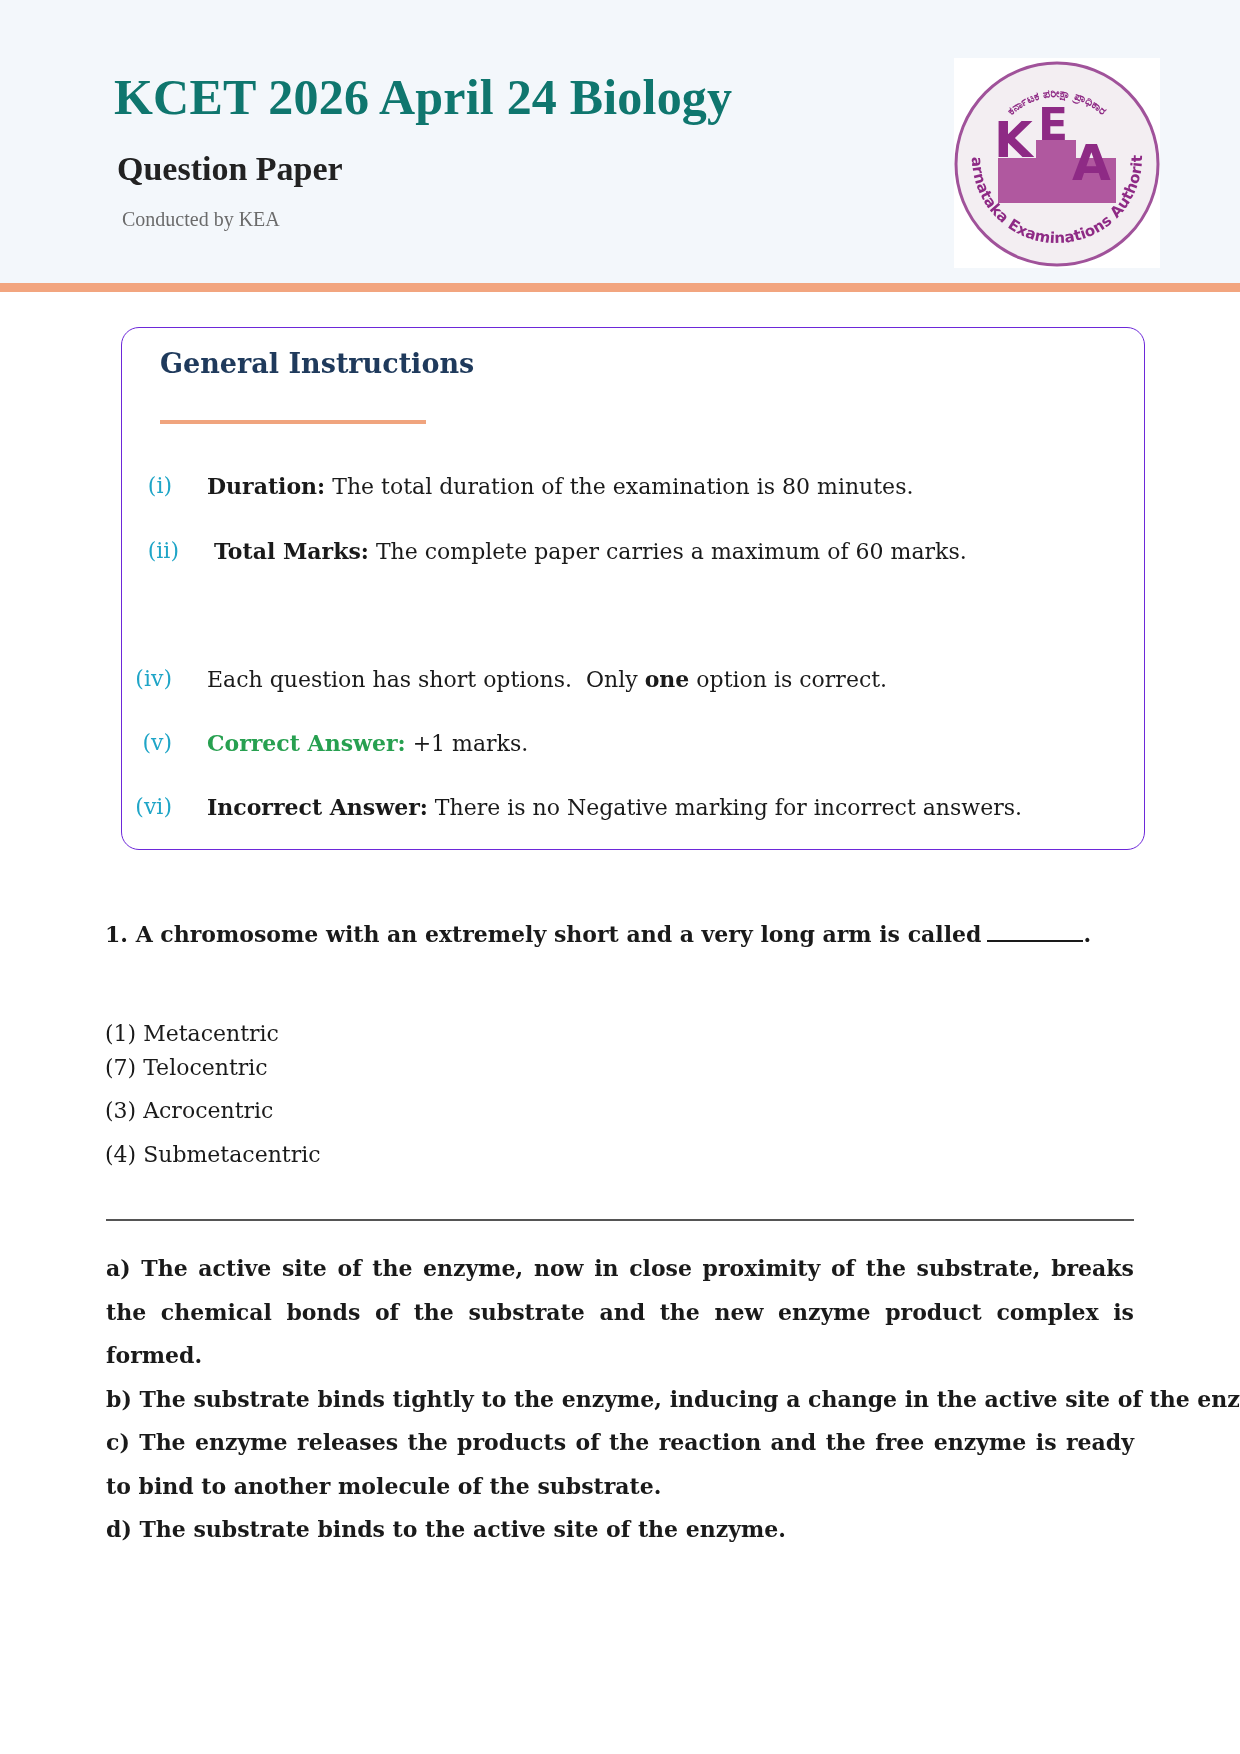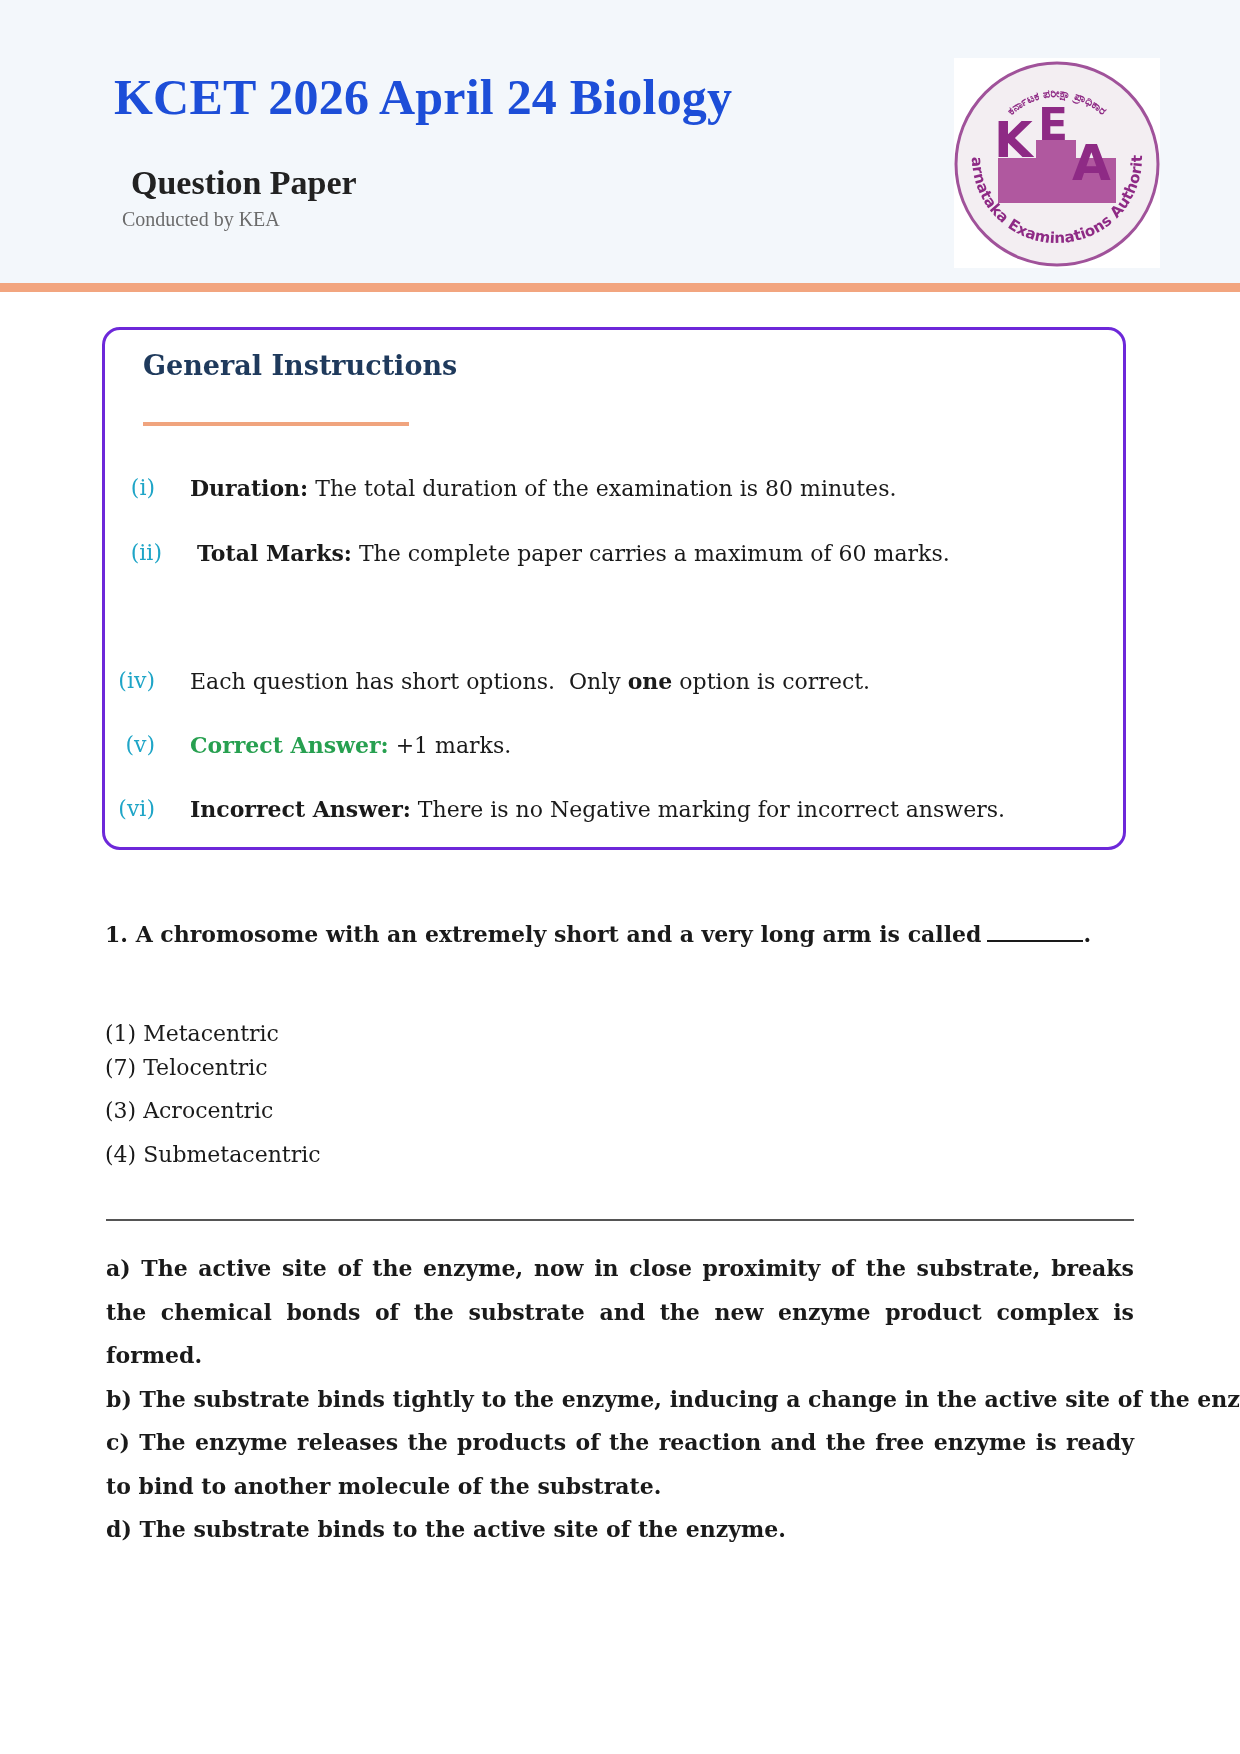--- a/index.html
+++ b/index.html
@@ -9,41 +9,41 @@
     }
     .header-band {
       position: absolute; left: 0; top: 0; width: 1240px; height: 283px; background: #f3f7fb;
     }
     .header-rule {
       position: absolute; left: 0; top: 283px; width: 1240px; height: 9px; background: #f2a57f;
     }
     .title {
       position: absolute; left: 114px; top: 68px; margin: 0;
       font-family: "Liberation Serif", "DejaVu Serif", serif;
-      font-size: 50px; font-weight: bold; color: #1d4ed8; letter-spacing: 0.2px; white-space: nowrap;
+      font-size: 50px; font-weight: bold; color: #0f766e; letter-spacing: 0.2px; white-space: nowrap;
     }
     .subtitle {
-      position: absolute; left: 114px; top: 147px; margin: 17px;
+      position: absolute; left: 114px; top: 147px; margin: 3px;
       font-family: "Liberation Serif", "DejaVu Serif", serif;
       font-size: 34px; font-weight: bold; color: #222; white-space: nowrap;
     }
     .conducted {
       position: absolute; left: 114px; top: 200px; margin: 8px;
       font-family: "Liberation Serif", "DejaVu Serif", serif;
       font-size: 20px; color: #6b6b6b; white-space: nowrap;
     }
     .logo-wrap {
       position: absolute; left: 954px; top: 58px; width: 206px; height: 210px;
       background: #ffffff;
     }
     .logo-wrap svg { display: block; }
 
     .instructions {
-      position: absolute; left: 102px; top: 327px; width: 1024px; height: 523px;
-      border: 3px solid #6d28d9; border-radius: 18px; box-sizing: border-box; background: #fff;
+      position: absolute; left: 121px; top: 327px; width: 1024px; height: 523px;
+      border: 1px solid #6d28d9; border-radius: 18px; box-sizing: border-box; background: #fff;
     }
     .instr-title {
       position: absolute; left: 38px; top: 20px; margin: 0;
       font-size: 27px; font-weight: bold; color: #1f3a5c; white-space: nowrap;
     }
     .instr-underline {
       position: absolute; left: 38px; top: 92px; width: 266px; height: 4px; background: #f0a47e;
     }
     .instr-item {
       position: absolute; left: 0; height: 30px; font-size: 22px; white-space: nowrap; line-height: 30px;

